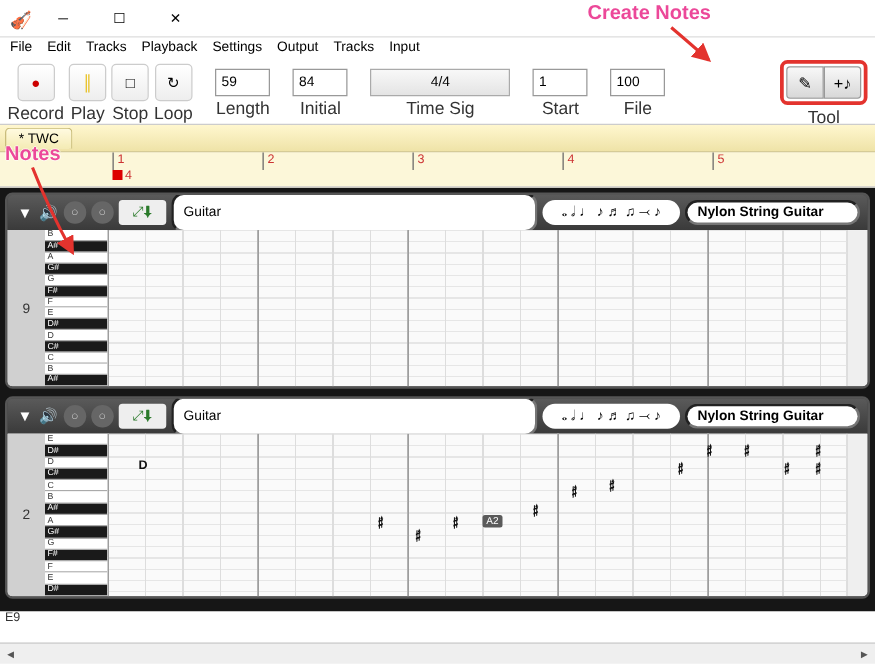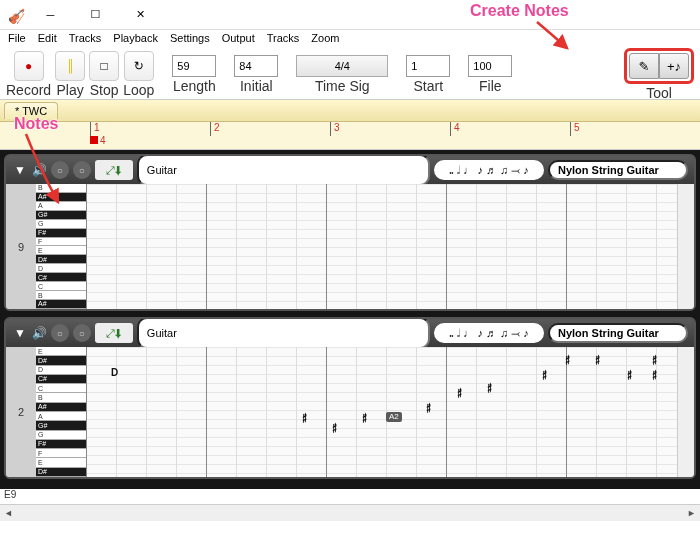--- a/index.html
+++ b/index.html
@@ -64,21 +64,21 @@
 .tb-btn.rec { color: #c00; }
 .tb-label { font-size: 14px; color: #333; }
 .tb-input {
   width: 44px; height: 22px;
   border: 1px solid #999;
   padding: 2px 4px;
   font-size: 11px;
   text-align: left;
 }
 .tb-big {
-  width: 92px; height: 22px;
+  width: 112px; height: 22px;
   border: 1px solid #aaa;
   background: linear-gradient(#f8f8f8,#e4e4e4);
   display: flex; align-items: center; justify-content: center;
   font-size: 11px;
 }
 .tool-pair {
   display: flex;
   border: 3px solid #e3332e;
   border-radius: 6px;
   padding: 2px;
@@ -255,21 +255,21 @@
   background: #efefef;
   border-top: 1px solid #ccc;
   display: flex; align-items: center;
 }
 .bottom-scroll .sbtn {
   width: 17px; height: 17px;
   display: flex; align-items: center; justify-content: center;
   font-size: 9px; color: #555;
 }
 .status {
-  height: 15px;
+  height: 25px;
   font-size: 10px;
   padding: 0 4px;
   color: #333;
 }
 .annotation {
   position: absolute;
   color: #ec4899;
   font-weight: bold;
   font-size: 16px;
   text-shadow: -1px 0 #fff8,1px 0 #fff8,0 -1px #fff8,0 1px #fff8;
@@ -287,21 +287,21 @@
 
 <div class="annotation" style="top:2px; left:470px;">Create Notes</div>
 <svg class="arrow" style="top:18px; left:535px;" width="40" height="40">
   <defs>
       <marker id="ah1" markerWidth="6" markerHeight="6" refX="5" refY="3" orient="auto">
         <path d="M0,0 L6,3 L0,6 Z" fill="#e3332e"></path>
       </marker>
     </defs>
   <path d="M2,4 Q15,15 32,30" stroke="#e3332e" stroke-width="2.5" fill="none" marker-end="url(#ah1)"></path>
 </svg>
-<div class="annotation" style="top:115px; left:14px;">Notes</div>
+<div class="annotation" style="top:115px; left:4px;">Notes</div>
 <svg class="arrow" style="top:130px; left:18px;" width="50" height="80">
   <defs>
       <marker id="ah2" markerWidth="6" markerHeight="6" refX="5" refY="3" orient="auto">
         <path d="M0,0 L6,3 L0,6 Z" fill="#e3332e"></path>
       </marker>
     </defs>
   <path d="M8,4 Q20,35 40,72" stroke="#e3332e" stroke-width="2.5" fill="none" marker-end="url(#ah2)"></path>
 </svg>
 
 <div class="titlebar">
@@ -314,21 +314,21 @@
 </div>
 
 <div class="menubar">
   <span>File</span>
   <span>Edit</span>
   <span>Tracks</span>
   <span>Playback</span>
   <span>Settings</span>
   <span>Output</span>
   <span>Tracks</span>
-  <span>Zoom</span>
+  <span>Input</span>
 </div>
 
 <div class="toolbar">
   <div class="tb-group">
       <div class="tb-btn rec">●</div>
       <div class="tb-label">Record</div>
     </div>
   <div class="tb-group">
       <div class="tb-btn" style="color:#e6b800">║</div>
       <div class="tb-label">Play</div>

